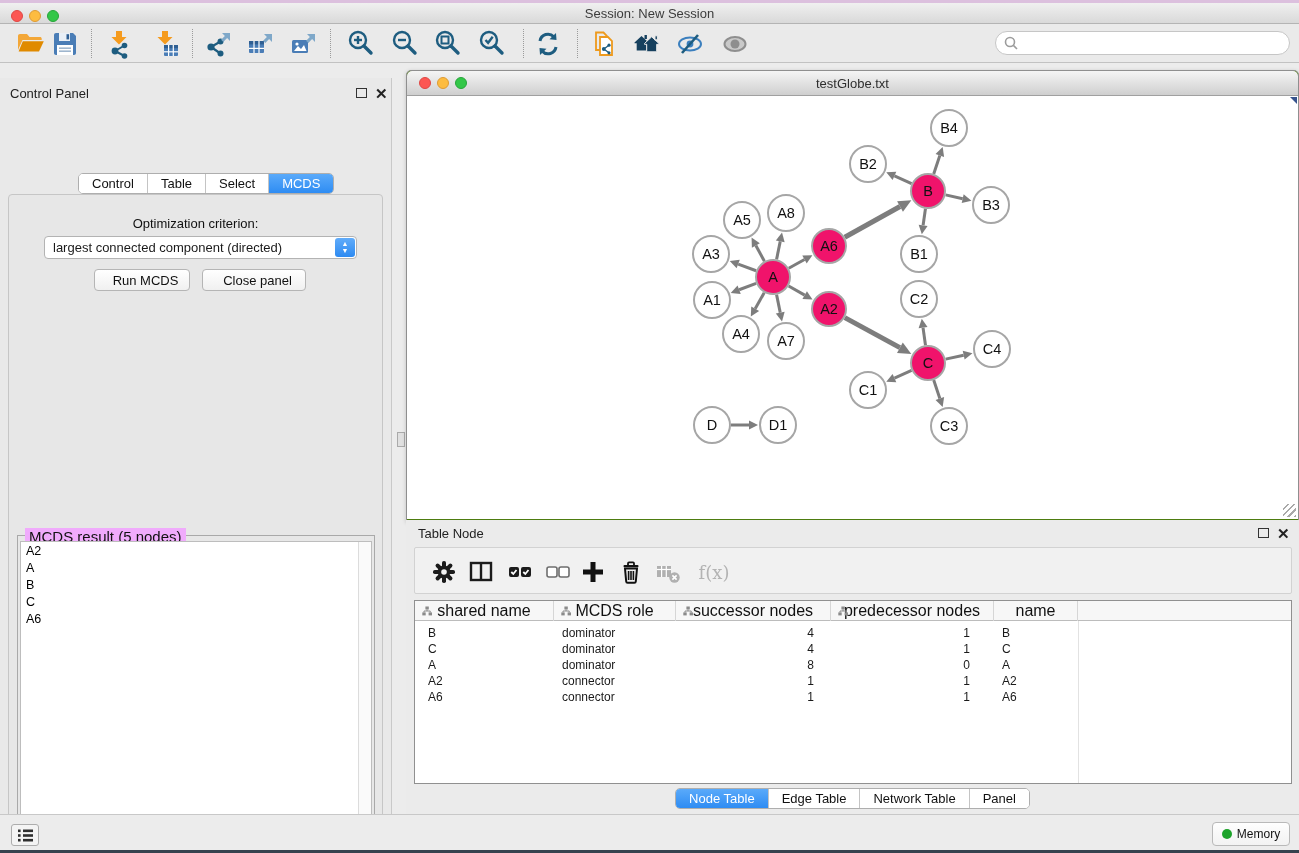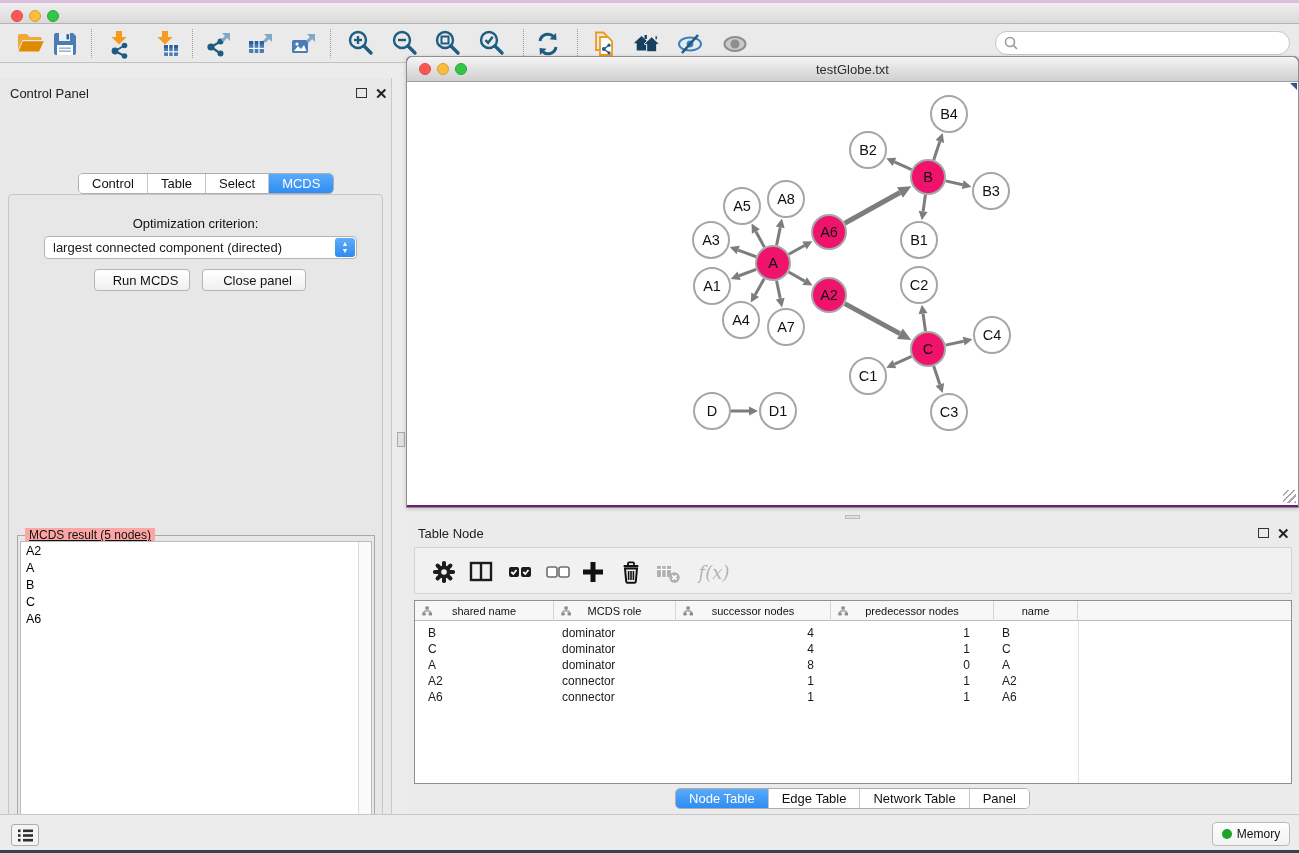--- a/index.html
+++ b/index.html
@@ -42,48 +42,48 @@
   .opt-label { position:absolute; left:0; width:100%; top:21px; text-align:center; font-size:13px; color:#111; }
   .dropdown { position:absolute; left:35px; top:41px; width:313px; height:23px; background:#fff;
      border:1px solid #b3b3b3; border-radius:4px; display:flex; align-items:center; font-size:13px; padding-left:8px; }
   .dd-stepper { position:absolute; right:1px; top:1px; width:20px; height:19px; border-radius:3px;
      background:linear-gradient(#61acfa,#2d8af1); display:flex; flex-direction:column; align-items:center; justify-content:center; gap:1px; }
   .dd-stepper span { color:#fff; font-size:7px; line-height:6px; }
   .btn { position:absolute; height:22px; background:linear-gradient(#ffffff,#f0f0f0); border:1px solid #b5b5b5;
      border-radius:4px; font-size:13px; display:flex; align-items:center; justify-content:center; color:#111;padding-left:7px; }
 
   .result-box { position:absolute; left:8px; top:340px; width:358px; height:344px; border:1px solid #a9a9a9; }
-  .result-legend { position:absolute; top:-8px; left:7px; background:#fca5a5; padding:0 4px; font-size:12px; color:#111;text-decoration:underline; }
+  .result-legend { position:absolute; top:-8px; left:7px; background:#f0abfc; padding:0 4px; font-size:15px; color:#111; }
   .result-list { position:absolute; left:2px; top:5px; right:2px; bottom:2px; background:#fff; border:1px solid #bdbdbd; overflow:hidden; }
   .result-scroll { position:absolute; right:0; top:0; bottom:0; width:13px; background:#fafafa; border-left:1px solid #dcdcdc; }
   .result-item { font-size:12.5px; padding:1.5px 0 1.5px 5px; color:#000; }
 
   
-  .net-window { left:406px; top:56px; width:893px; height:452px; background:#701a75;
+  .net-window { left:406px; top:70px; width:893px; height:452px; background:#4d7c0f;
      border:1px solid #8f8f8f; border-radius:5px 5px 0 0; box-shadow:0 1px 4px rgba(0,0,0,.18); }
   .net-titlebar { position:absolute; left:0; top:0; right:0; height:25px; border-radius:5px 5px 0 0;
      background:linear-gradient(#f5f5f5,#cfcfcf); border-bottom:1px solid #a0a0a0; }
   .net-titlebar .title { position:absolute; left:0; right:0; top:5px; text-align:center; font-size:13px; color:#2e2e2e; }
   .net-canvas { position:absolute; left:0; top:25px; right:0; bottom:2px; background:#fff; }
   .corner-tri { position:absolute; right:1px; top:26px; width:0; height:0;
      border-left:7px solid transparent; border-top:7px solid #36538d; }
   .resize-grip { position:absolute; right:2px; bottom:4px; width:13px; height:13px;
      background:repeating-linear-gradient(135deg, transparent 0 3px, #a9a9a9 3px 4.5px); }
   .split-handle-v { left:397px; top:432px; width:8px; height:15px; background:#e0e0e0; border:1px solid #aaa; }
   .split-handle-h { left:845px; top:515px; width:15px; height:4px; background:#dedede; border:1px solid #bbb; }
 
   
   .table-panel { left:406px; top:520px; width:893px; height:294px; background:#ebebeb; }
   .tp-toolbar { position:absolute; left:8px; top:27px; width:878px; height:47px; background:#f1f1f1;
      border:1px solid #d2d2d2; border-radius:2px; }
   .tp-btn { position:absolute; top:9px; width:30px; height:30px; display:flex; align-items:center; justify-content:center; }
-  .fx { font-family:"DejaVu Serif",serif; font-style:italic; font-size:18px; color:#b3b3b3; }
+  .fx { font-family:"DejaVu Serif",serif; font-size:18px; color:#b3b3b3; }
   .data-table { position:absolute; left:8px; top:80px; width:878px; height:184px; background:#fff; border:1px solid #909090; }
   .thead { position:absolute; left:0; top:0; right:0; height:20px; background:#f7f7f7; border-bottom:1px solid #bcbcbc; display:flex; }
-  .th { position:relative; height:20px; border-right:1px solid #d6d6d6; display:flex; align-items:center; justify-content:center; font-size:11px; color:#111; }
+  .th { position:relative; height:20px; border-right:1px solid #d6d6d6; display:flex; align-items:center; justify-content:center; font-size:16px; color:#111; }
   .th .hicon { position:absolute; left:7px; top:5px; }
   .tbody-colline { position:absolute; top:20px; bottom:0; width:0; border-left:1px solid #e2e2e2; }
   .tr { position:absolute; left:0; right:0; height:16px; display:flex; }
   .td { font-size:12px; height:16px; line-height:16px; white-space:nowrap; overflow:hidden; }
 
   .bottom-tabs-wrap { position:absolute; left:0; right:0; top:268px; display:flex; justify-content:center;align-items:flex-end; }
 
   
   .status-bar { left:0; top:814px; width:1299px; height:36px; background:#ececec; border-top:1px solid #c8c8c8; }
   .list-btn { position:absolute; left:11px; top:9px; width:28px; height:22px; background:#f4f4f4;
@@ -94,20 +94,21 @@
   .desktop-strip-bottom { left:0; top:850px; width:1299px; height:3px; background:#36434f; }
 </style>
 </head>
 <body>
 
 <div class="abs desktop-strip-top"></div>
 <div class="abs main-titlebar">
   <span class="light r" style="left:11px"></span>
   <span class="light y" style="left:29px"></span>
   <span class="light g" style="left:47px"></span>
+  <div class="title">Session: New Session</div>
 </div>
 
 <div class="abs toolbar">
   <div class="tbtn" style="left:14px">
     <svg width="30" height="30" viewBox="0 0 30 30">
         <path d="M2 7c0-1.2.8-2 2-2h7l2.5 3H24c1 0 1.7.7 1.7 1.7V11H6.5L2 21z" fill="#F3A738"></path>
         <path d="M6.8 12.2h21L23 22.6H2.6z" fill="#E08A00"></path>
       </svg>
   </div>
   <div class="tbtn" style="left:48px">

